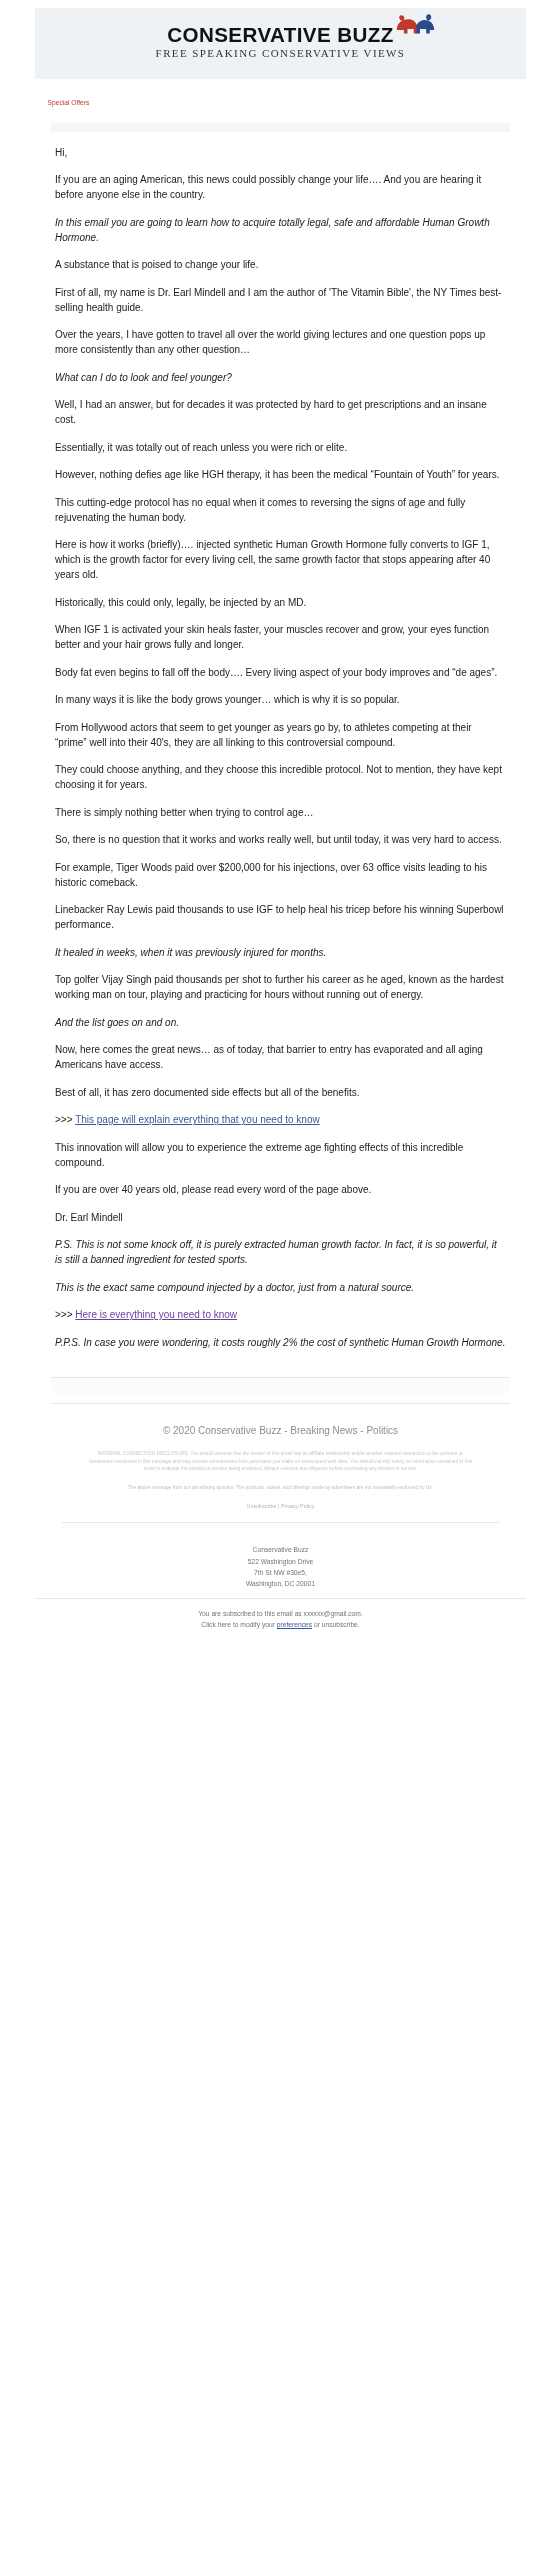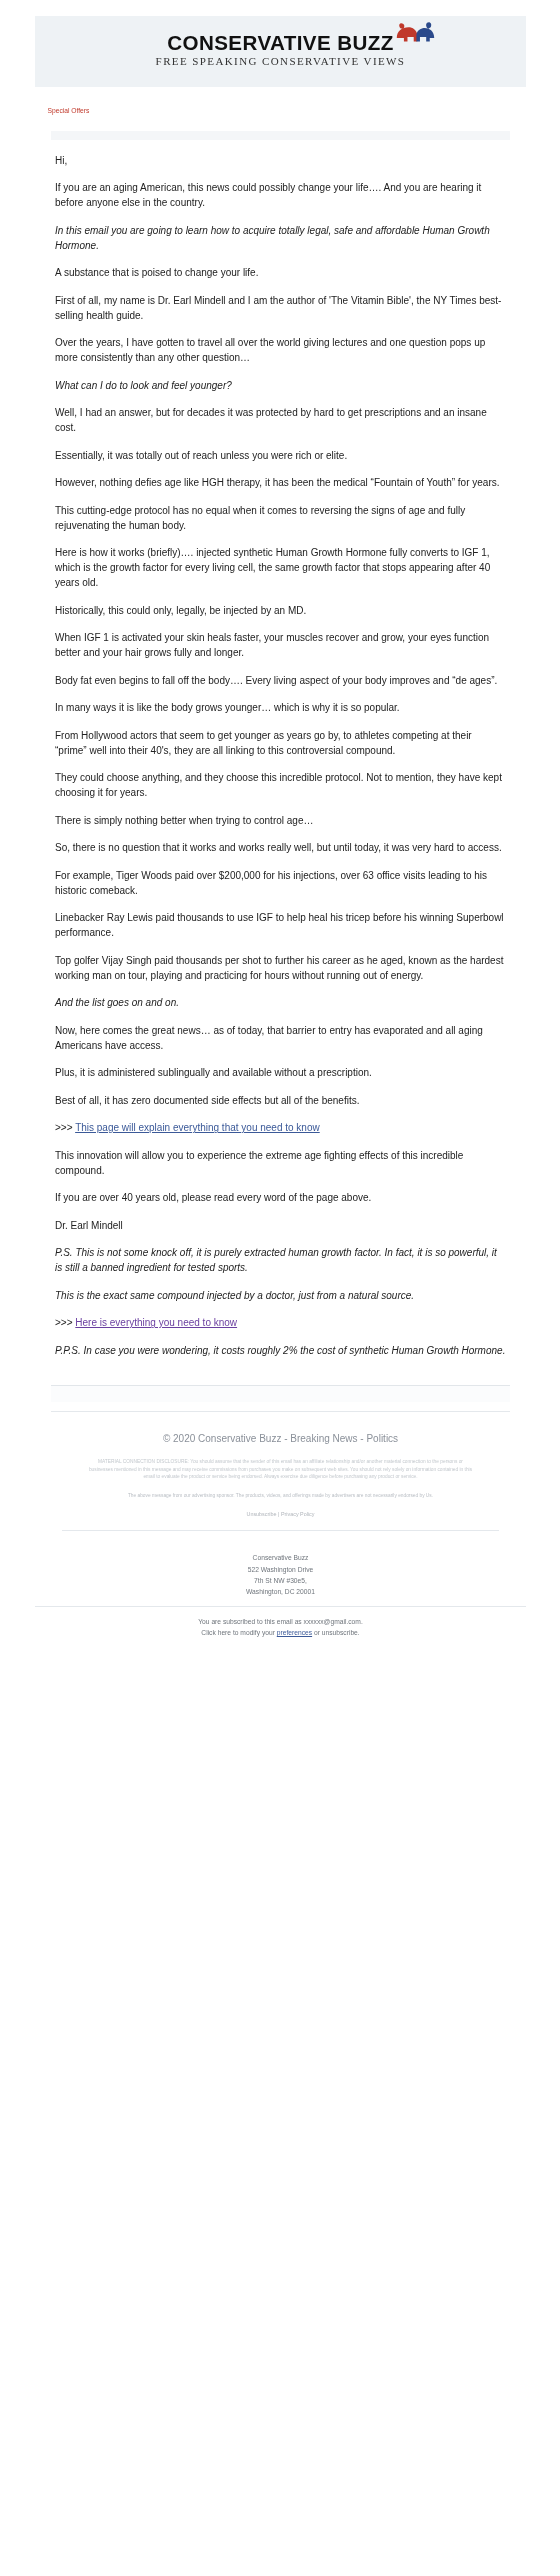--- a/index.html
+++ b/index.html
@@ -6,21 +6,21 @@
     margin: 0;
     padding: 0;
     background: #ffffff;
   }
   body {
     font-family: "Liberation Serif", serif;
     width: 561px;
   }
   .page {
     width: 491px;
-    margin: 16px auto;
+    margin: 8px auto;
     background: #ffffff;
     position: relative;
   }
 
   
   .header {
     background: #eef2f5;
     padding: 16px 0 18px 0;
     text-align: center;
   }
@@ -230,24 +230,24 @@
     <p>Historically, this could only, legally, be injected by an MD.</p>
     <p>When IGF 1 is activated your skin heals faster, your muscles recover and grow, your eyes function better and your hair grows fully and longer.</p>
     <p>Body fat even begins to fall off the body…. Every living aspect of your body improves and “de ages”.</p>
     <p>In many ways it is like the body grows younger… which is why it is so popular.</p>
     <p>From Hollywood actors that seem to get younger as years go by, to athletes competing at their “prime” well into their 40's, they are all linking to this controversial compound.</p>
     <p>They could choose anything, and they choose this incredible protocol. Not to mention, they have kept choosing it for years.</p>
     <p>There is simply nothing better when trying to control age…</p>
     <p>So, there is no question that it works and works really well, but until today, it was very hard to access.</p>
     <p>For example, Tiger Woods paid over $200,000 for his injections, over 63 office visits leading to his historic comeback.</p>
     <p>Linebacker Ray Lewis paid thousands to use IGF to help heal his tricep before his winning Superbowl performance.</p>
+    <p class="ital">It healed in weeks, when it was previously injured for months.</p>
     <p>Top golfer Vijay Singh paid thousands per shot to further his career as he aged, known as the hardest working man on tour, playing and practicing for hours without running out of energy.</p>
     <p class="ital">And the list goes on and on.</p>
     <p>Now, here comes the great news… as of today, that barrier to entry has evaporated and all aging Americans have access.</p>
-    <p>Plus, it is administered sublingually and available without a prescription.</p>
     <p>Best of all, it has zero documented side effects but all of the benefits.</p>
 
     <div class="cta-line">
       <span>&gt;&gt;&gt; </span><a class="cta-link" href="#">This page will explain everything that you need to know</a>
     </div>
 
     <p>This innovation will allow you to experience the extreme age fighting effects of this incredible compound.</p>
     <p>If you are over 40 years old, please read every word of the page above.</p>
     <p class="sig">Dr. Earl Mindell</p>
     <p class="ital">P.S. This is not some knock off, it is purely extracted human growth factor. In fact, it is so powerful, it is still a banned ingredient for tested sports.</p>

